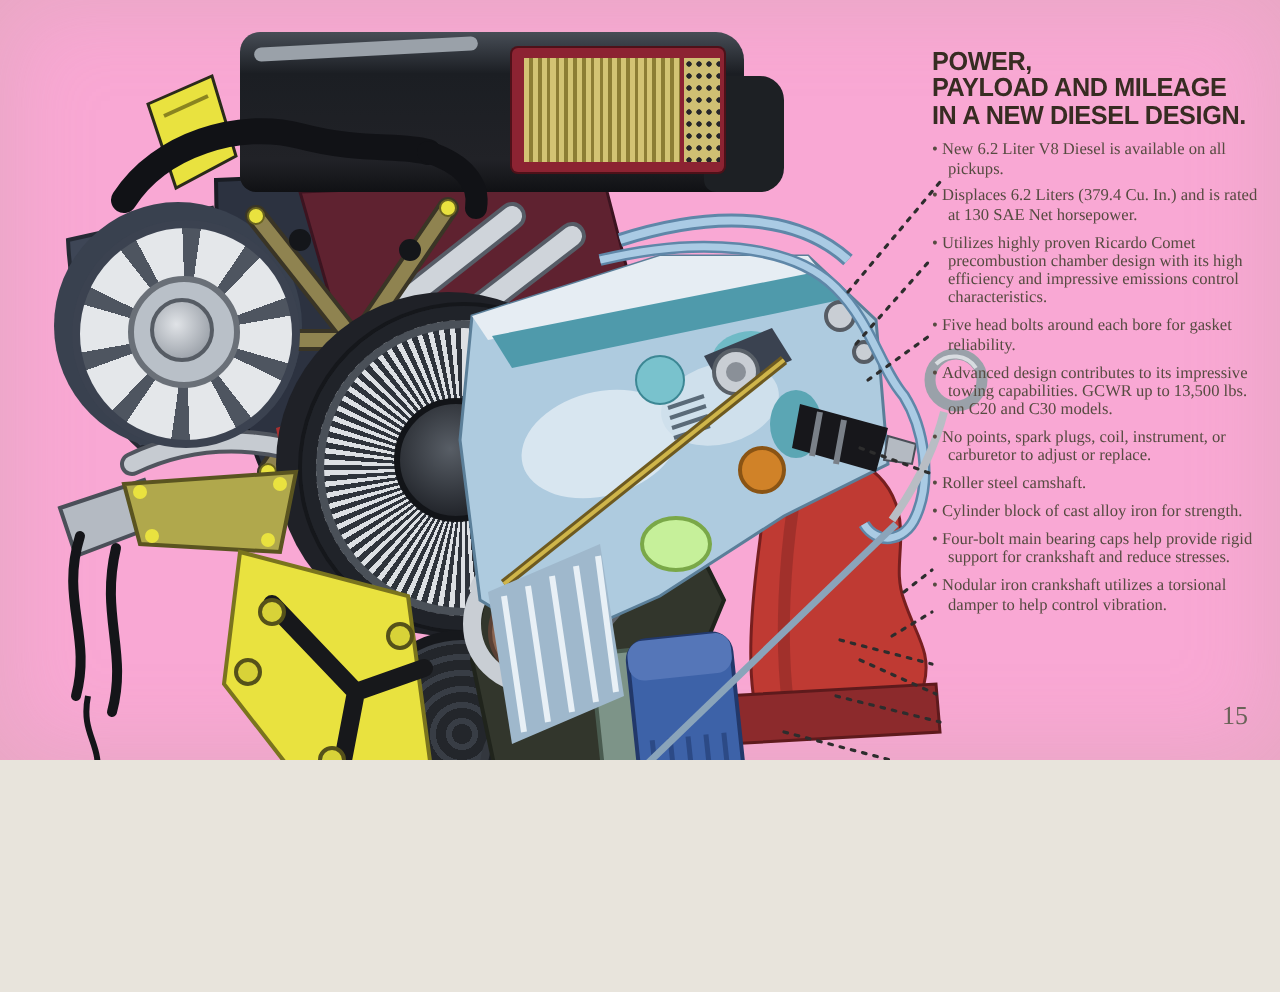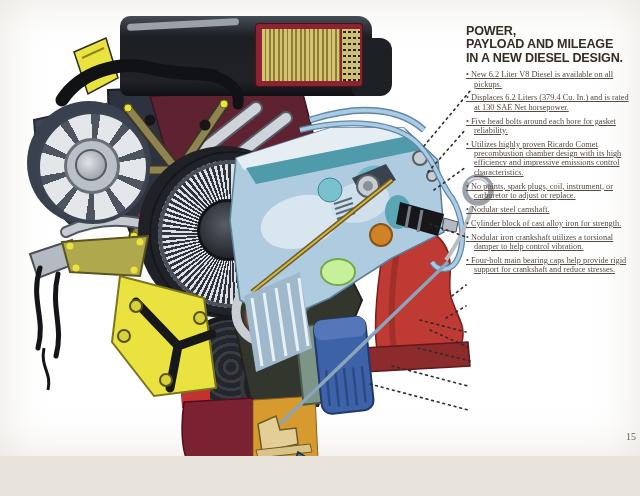--- a/index.html
+++ b/index.html
@@ -1,18 +1,18 @@
 <!DOCTYPE html>
 <html><head>
 <meta charset="utf-8">
 <style>
   html,body { margin:0; padding:0; background:#e8e4dc; }
   .page {
-    position:relative; width:640px; height:456px; overflow:hidden;
-    background:#ffffff;
+    position:relative; width:640px; height:380px; overflow:hidden;
+    background:#f9a8d4;
     box-shadow: inset 0 0 46px rgba(175,165,145,.28);
     font-family:"Liberation Serif", serif;
   }
   .illo, .illo svg, .layer { position:absolute; left:0; top:0; width:640px; height:496px; }
   .abs { position:absolute; }
 
   
   .air-housing { left:120px; top:16px; width:252px; height:80px;
     background:linear-gradient(180deg,#474d56 0%,#1b1e23 26%,#212227 80%,#101114 100%);
     border-radius:10px 14px 8px 8px; }
@@ -38,25 +38,25 @@
     background:radial-gradient(circle at 40% 40%,#e0e3e7,#888f98); border:2px solid #565c64; }
   .pulley1 { left:179px; top:315px; width:94px; height:94px; border-radius:50%;
     background:repeating-radial-gradient(circle,#23262b 0 5px,#383d45 5px 8px); border:5px solid #16181c; }
   .pulley2 { left:240px; top:352px; width:56px; height:56px; border-radius:50%; background:#1c1f24; border:4px solid #33373e; }
 
   
   .text-col { position:absolute; left:466px; top:24px; width:166px; color:#564b41; }
   .headline { font-family:"Liberation Sans", sans-serif; font-weight:bold; color:#372c22;
     font-size:13px; line-height:13.4px; letter-spacing:-.2px; transform:scaleX(.97); transform-origin:left top;
     margin-bottom:6px; white-space:nowrap; }
-  ul.bullets { margin:0; padding:0; list-style:none; font-size:8.3px; line-height:9.3px;text-decoration:underline; }
+  ul.bullets { margin:0; padding:0; list-style:none; font-size:8.3px; line-height:9.3px; }
   ul.bullets li { margin:0 0 4.6px 0; padding-left:8px; text-indent:-8px; }
   ul.bullets li .t::before { content:"\2022\00a0"; }
   .loop-spacer { float:left; width:38px; height:20px; }
-  .page-number { position:absolute; right:4px; bottom:14px; font-size:10px; color:#6a6258; }
+  .page-number { position:absolute; right:16px; bottom:14px; font-size:13px; color:#6a6258; }
 </style>
 </head>
 <body>
 
 <div class="page">
 
   <div class="illo">
 
     <svg viewBox="0 0 640 496">
       <g>
@@ -229,24 +229,25 @@
 
   <div class="text-col">
     <div class="headline">
       <div>POWER,</div>
       <div>PAYLOAD AND MILEAGE</div>
       <div>IN A NEW DIESEL DESIGN.</div>
     </div>
     <ul class="bullets">
       <li><span class="t">New 6.2 Liter V8 Diesel is available on all pickups.</span></li>
       <li><span class="t">Displaces 6.2 Liters (379.4 Cu. In.) and is rated at 130 SAE Net horsepower.</span></li>
+      <li><span class="t">Utilizes highly proven Ricardo Comet precombustion chamber design with its high efficiency and impressive emissions control characteristics.</span></li>
       <li><span class="t">Five head bolts around each bore for gasket reliability.</span></li>
-      <li><span class="t">Utilizes highly proven Ricardo Comet precombustion chamber design with its high efficiency and impressive emissions control characteristics.</span></li>
+      <li><span class="t">Advanced design contributes to its impressive towing capabilities. GCWR up to 13,500 lbs. on C20 and C30 models.</span></li>
       <li><span class="t">No points, spark plugs, coil, instrument, or carburetor to adjust or replace.</span></li>
-      <li><span class="t">Nodular steel camshaft.</span></li>
+      <li><span class="t">Roller steel camshaft.</span></li>
       <li><span class="t">Cylinder block of cast alloy iron for strength.</span></li>
+      <li><span class="t">Four-bolt main bearing caps help provide rigid support for crankshaft and reduce stresses.</span></li>
       <li><span class="t">Nodular iron crankshaft utilizes a torsional damper to help control vibration.</span></li>
-      <li><span class="t">Four-bolt main bearing caps help provide rigid support for crankshaft and reduce stresses.</span></li>
     </ul>
   </div>
 
   <div class="page-number">15</div>
 </div>
 
 </body></html>

